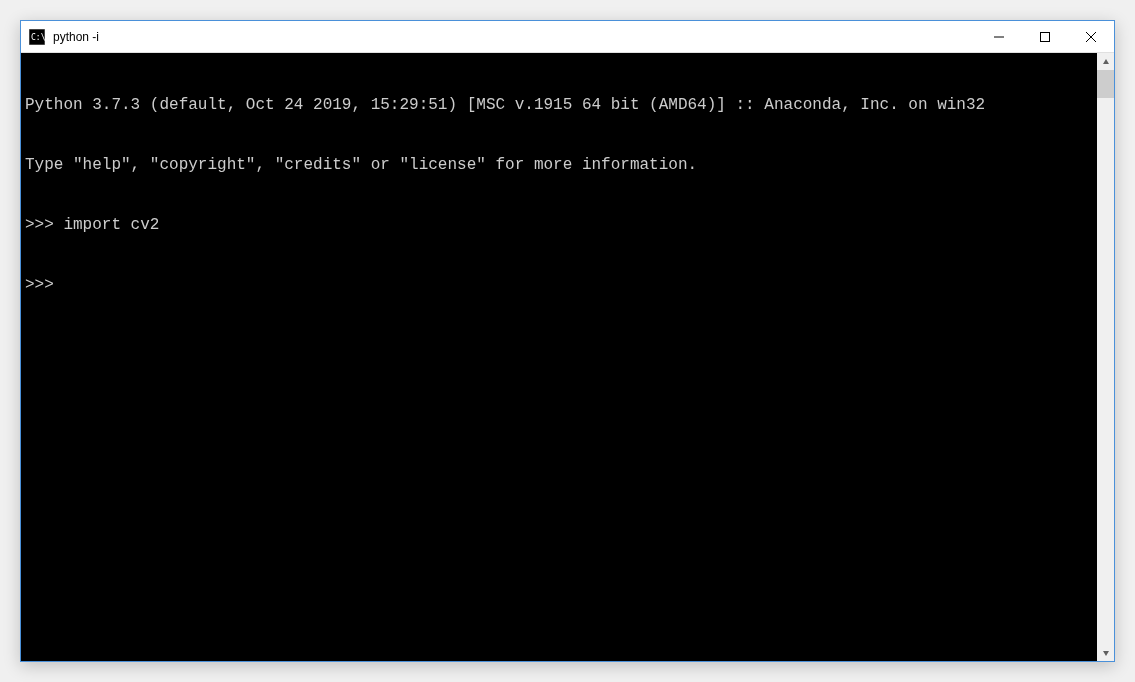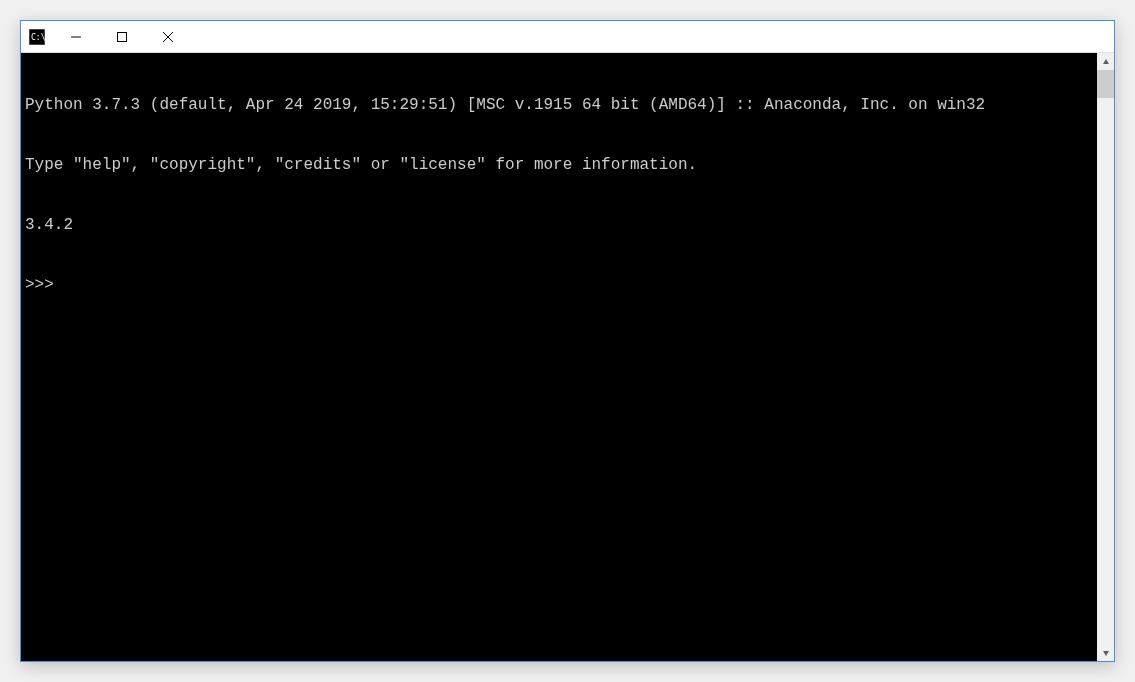--- a/index.html
+++ b/index.html
@@ -130,20 +130,21 @@
 <body>
 
 <div class="window">
   <div class="titlebar">
     <div class="titlebar-icon">
       <svg viewBox="0 0 16 16">
         <rect x="0" y="0" width="16" height="16" fill="#000" stroke="#888" stroke-width="1"></rect>
         <text x="2" y="11" font-size="8" fill="#fff" font-family="monospace">C:\</text>
       </svg>
     </div>
+    <div class="titlebar-text">python  -i</div>
     <div class="titlebar-controls">
       <button class="titlebar-btn">
         <svg viewBox="0 0 10 10">
             <line x1="0" y1="5" x2="10" y2="5" stroke="#000" stroke-width="1"></line>
           </svg>
       </button>
       <button class="titlebar-btn">
         <svg viewBox="0 0 10 10">
             <rect x="0.5" y="0.5" width="9" height="9" fill="none" stroke="#000" stroke-width="1"></rect>
           </svg>
@@ -151,23 +152,23 @@
       <button class="titlebar-btn close">
         <svg viewBox="0 0 10 10">
             <line x1="0" y1="0" x2="10" y2="10" stroke="#000" stroke-width="1"></line>
             <line x1="10" y1="0" x2="0" y2="10" stroke="#000" stroke-width="1"></line>
           </svg>
       </button>
     </div>
   </div>
   <div class="content-wrapper">
     <div class="terminal">
-      <span class="terminal-line">Python 3.7.3 (default, Apr 24 2019, 15:29:51) [MSC v.1915 64 bit (AMD64)] :: Anaconda, Inc. on win32</span>
+      <span class="terminal-line">Python 3.7.3 (default, Oct 24 2019, 15:29:51) [MSC v.1915 64 bit (AMD64)] :: Anaconda, Inc. on win32</span>
       <span class="terminal-line">Type "help", "copyright", "credits" or "license" for more information.</span>
-      <span class="terminal-line">3.4.2</span>
+      <span class="terminal-line">&gt;&gt;&gt; import cv2</span>
       <span class="terminal-line"><span>&gt;&gt;&gt; </span></span>
     </div>
     <div class="scrollbar">
       <div class="scrollbar-arrow">
         <svg viewBox="0 0 8 8">
             <polygon points="4,1 7,6 1,6"></polygon>
           </svg>
       </div>
       <div class="scrollbar-track">
         <div class="scrollbar-thumb"></div>

